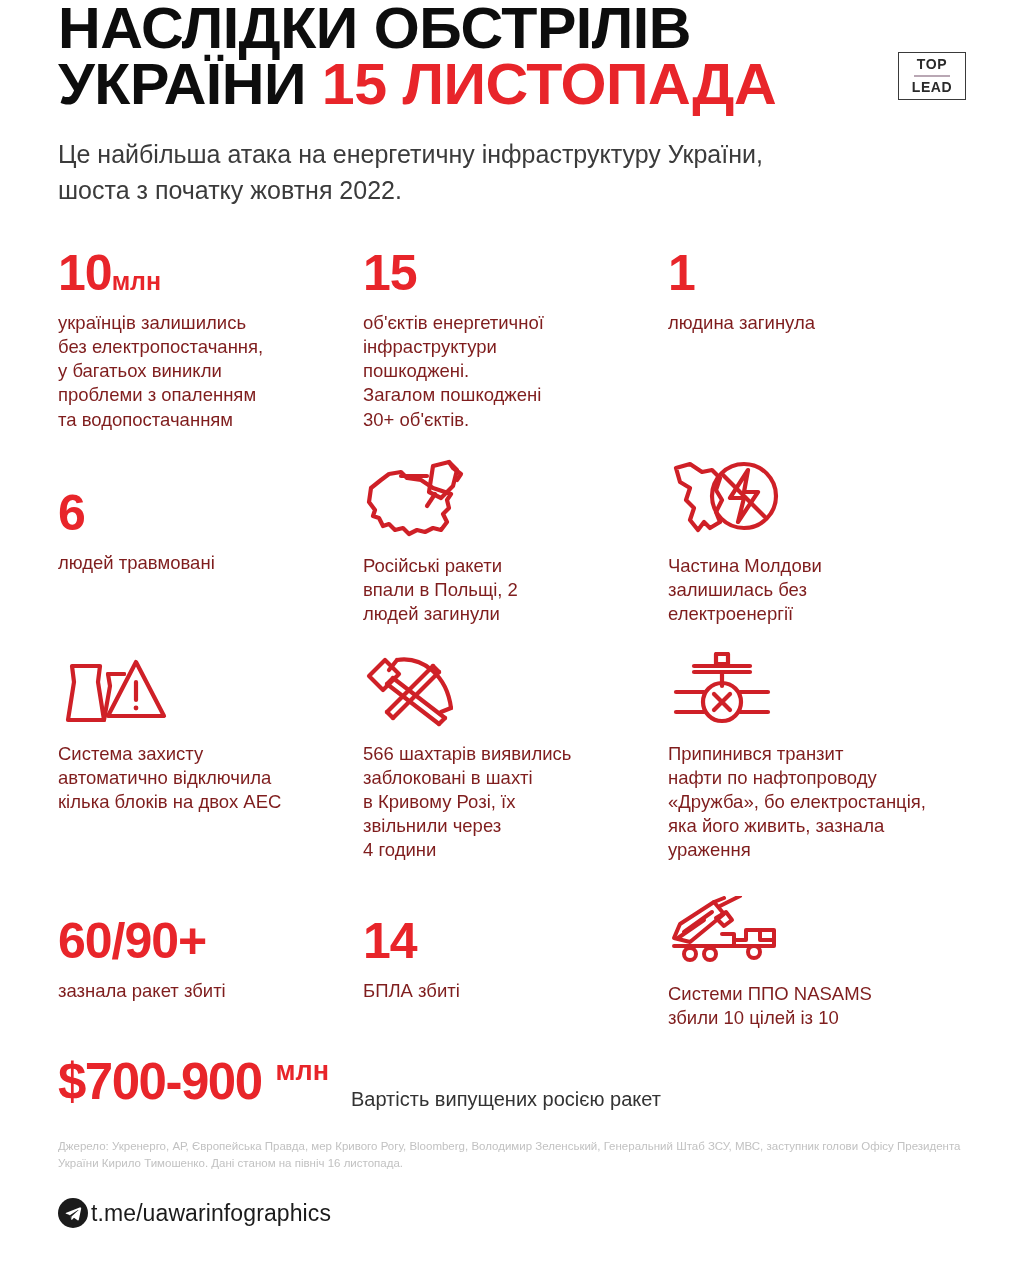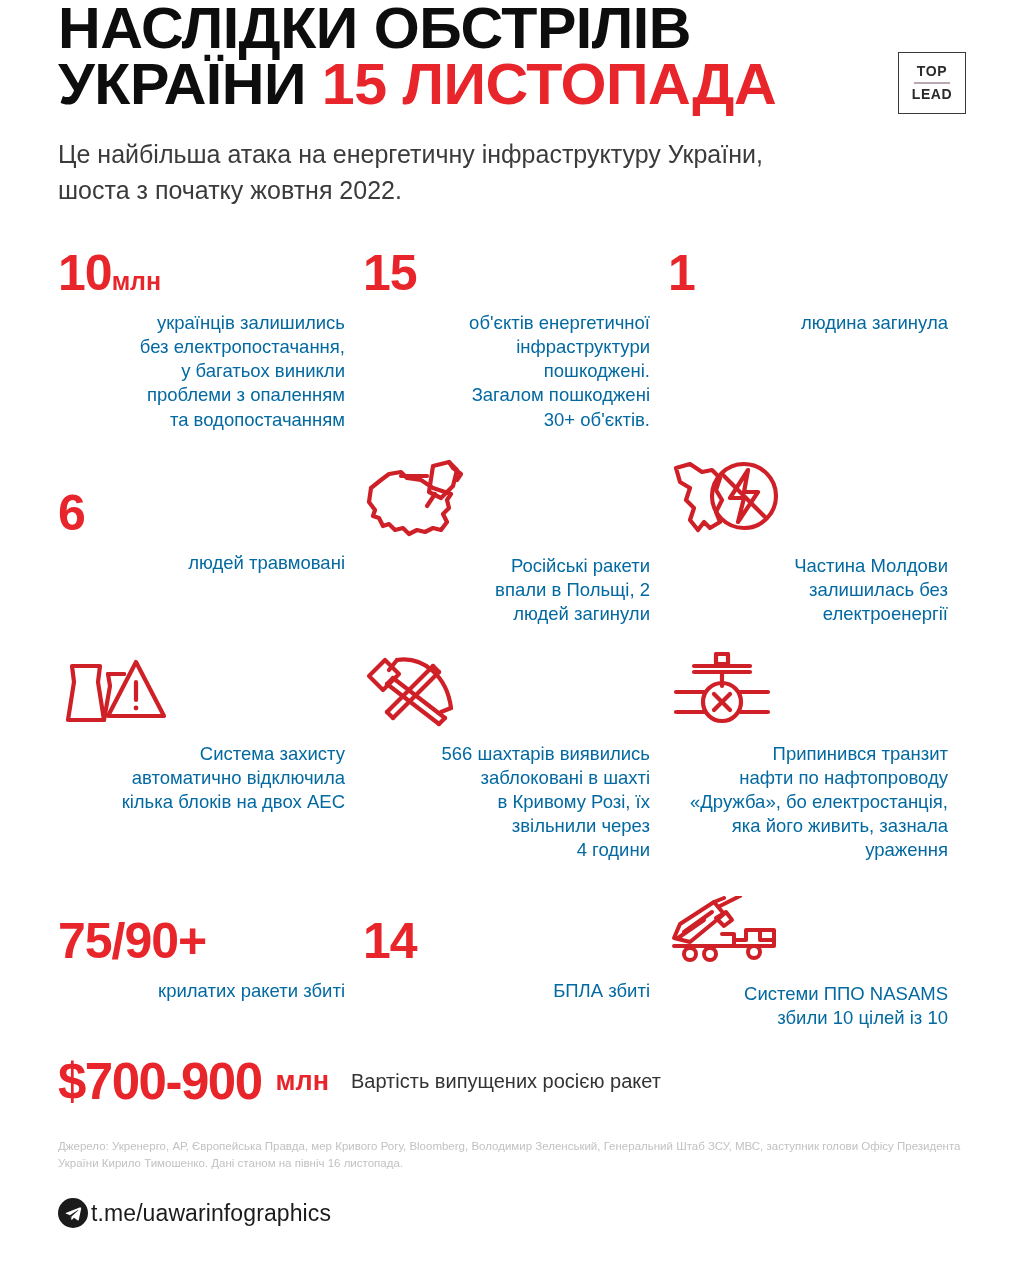--- a/index.html
+++ b/index.html
@@ -48,21 +48,21 @@
   }
   .title-line2 {
     display: block;
   }
 
   .logo-box {
     position: absolute;
     top: 52px;
     right: 0;
     width: 68px;
-    height: 62px;
+    height: 48px;
     border: 1.6px solid #3a3a3a;
     display: flex;
     flex-direction: column;
     align-items: center;
     justify-content: center;
     box-sizing: border-box;
   }
   .logo-box .logo-top,
   .logo-box .logo-bottom {
     font-size: 14px;
@@ -108,23 +108,22 @@
   }
   .bignum .unit {
     font-size: 25px;
     font-weight: 800;
     letter-spacing: 0;
   }
   .desc {
     margin-top: 13px;
     font-size: 18.5px;
     line-height: 1.3;
-    color: #0369a1;
+    color: #7f1d1d;
     white-space: pre-line;
-    text-align: right;
   }
   .desc-icon {
     margin-top: 14px;
   }
 
   .icon-wrap {
     height: 82px;
     display: flex;
     align-items: flex-end;
   }
@@ -140,21 +139,21 @@
 
   .row-icons-a .cell,
   .row-icons-b .cell { min-height: 150px; }
 
   .cell-num-inline .bignum { margin-top: 30px; }
 
   
   .cost {
     margin-top: 26px;
     display: flex;
-    align-items: center;
+    align-items: flex-start;
     gap: 0;
   }
   .cost-amount {
     color: #e8252a;
     font-weight: 800;
     font-size: 51px;
     line-height: 1;
     letter-spacing: -1.5px;
     font-family: "Liberation Sans Narrow", "Liberation Sans", sans-serif;
   }
@@ -162,20 +161,21 @@
     color: #e8252a;
     font-weight: 800;
     font-size: 27px;
     margin-left: 14px;
     font-family: "Liberation Sans Narrow", "Liberation Sans", sans-serif;
   }
   .cost-label {
     margin-left: 22px;
     font-size: 20px;
     color: #333333;
+    margin-top: 32px;
   }
 
   
   .source {
     position: absolute;
     left: 58px;
     right: 58px;
     top: 1138px;
     font-size: 11.5px;
     line-height: 1.5;
@@ -357,22 +357,22 @@
 нафти по нафтопроводу
 «Дружба», бо електростанція,
 яка його живить, зазнала
 ураження</div>
     </div>
   </div>
 
   <div class="grid row-air">
 
     <div class="cell cell-num-inline">
-      <div class="bignum">75/90+</div>
-      <div class="desc">крилатих ракети збиті</div>
+      <div class="bignum">60/90+</div>
+      <div class="desc">зазнала ракет збиті</div>
     </div>
 
     <div class="cell cell-num-inline">
       <div class="bignum">14</div>
       <div class="desc">БПЛА збиті</div>
     </div>
 
     <div class="cell">
       <div class="icon-wrap">
         <svg width="128" height="72" viewBox="0 0 128 72" fill="none" stroke="#cf2027" stroke-width="4" stroke-linejoin="round" stroke-linecap="round">

